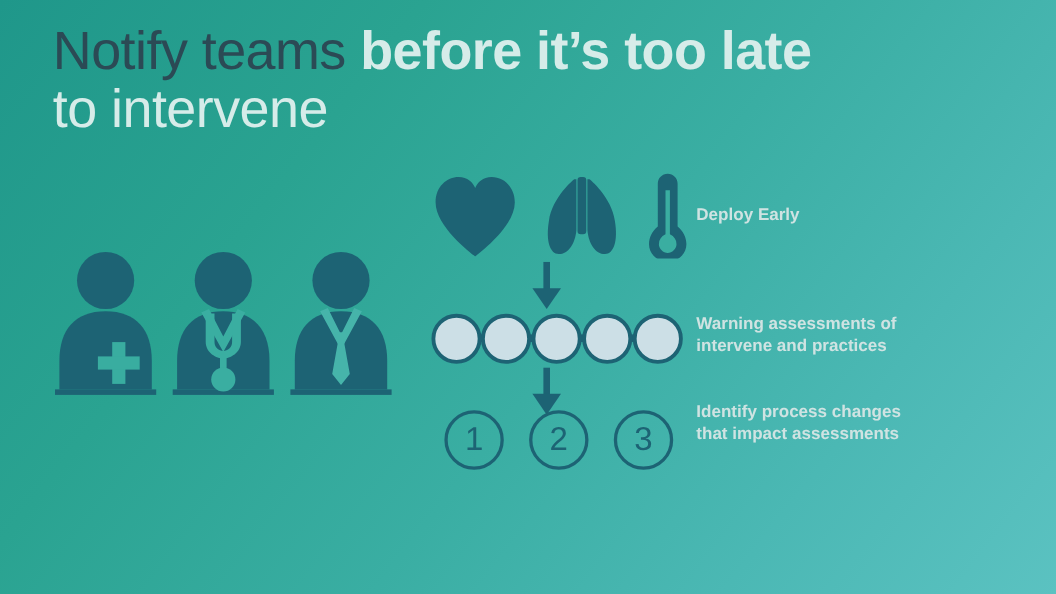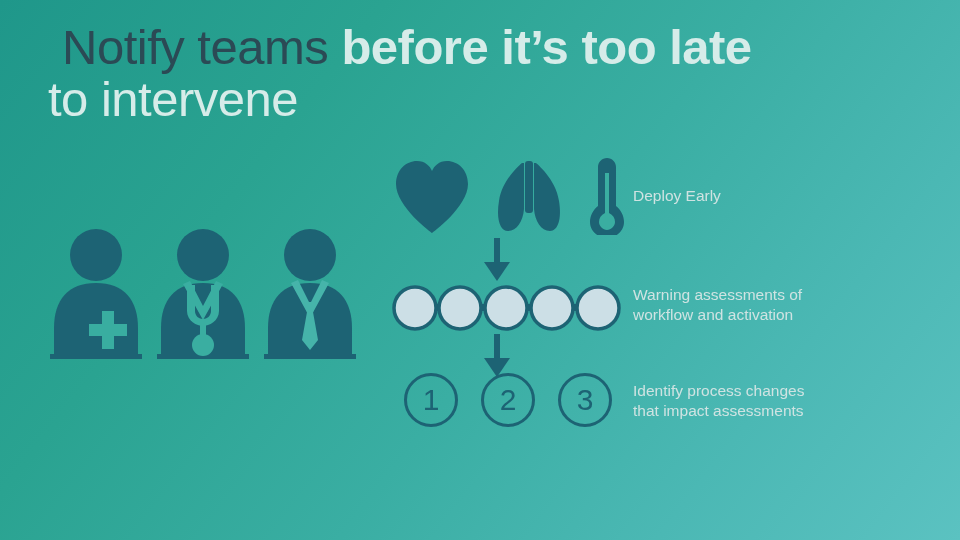--- a/index.html
+++ b/index.html
@@ -30,21 +30,20 @@
     line-height: 1.06;
     letter-spacing: -0.5px;
   }
   .title-line {
     font-size: 49px;
     white-space: nowrap;
   }
   .title-part-a {
     color: #2b4a55;
     font-weight: 300;
-    margin-left: 14px;
   }
   .title-part-b {
     color: #d6ece9;
     font-weight: 700;
   }
   .title-line2 {
     color: #d6ece9;
     font-weight: 400;
     font-size: 49px;
   }
@@ -116,27 +115,27 @@
   .num-1 { left: 14px; top: 5px; }
   .num-2 { left: 91px; top: 5px; }
   .num-3 { left: 168px; top: 5px; }
 
   
   .caption {
     position: absolute;
     left: 633px;
     color: #cfe3e2;
     font-size: 15.5px;
-    font-weight: 400;
+    font-weight: 700;
     line-height: 1.28;
     width: 300px;
   }
   .caption-1 { top: 186px; }
   .caption-2 { top: 285px; }
-  .caption-3 { top: 381px; }
+  .caption-3 { top: 365px; }
   .caption span { display: block; }
 </style>
 </head>
 <body>
 
 <div class="slide">
 
   <div class="title-block">
     <div class="title-line">
       <span class="title-part-a">Notify teams</span><span>&nbsp;</span><span class="title-part-b">before it’s too late</span>
@@ -231,20 +230,20 @@
       <div class="num-circle num-2">2</div>
       <div class="num-circle num-3">3</div>
     </div>
   </div>
 
   <div class="caption caption-1">
     <span>Deploy Early</span>
   </div>
   <div class="caption caption-2">
     <span>Warning assessments of</span>
-    <span>workflow and activation</span>
+    <span>intervene and practices</span>
   </div>
   <div class="caption caption-3">
     <span>Identify process changes</span>
     <span>that impact assessments</span>
   </div>
 
 </div>
 
 </body></html>

